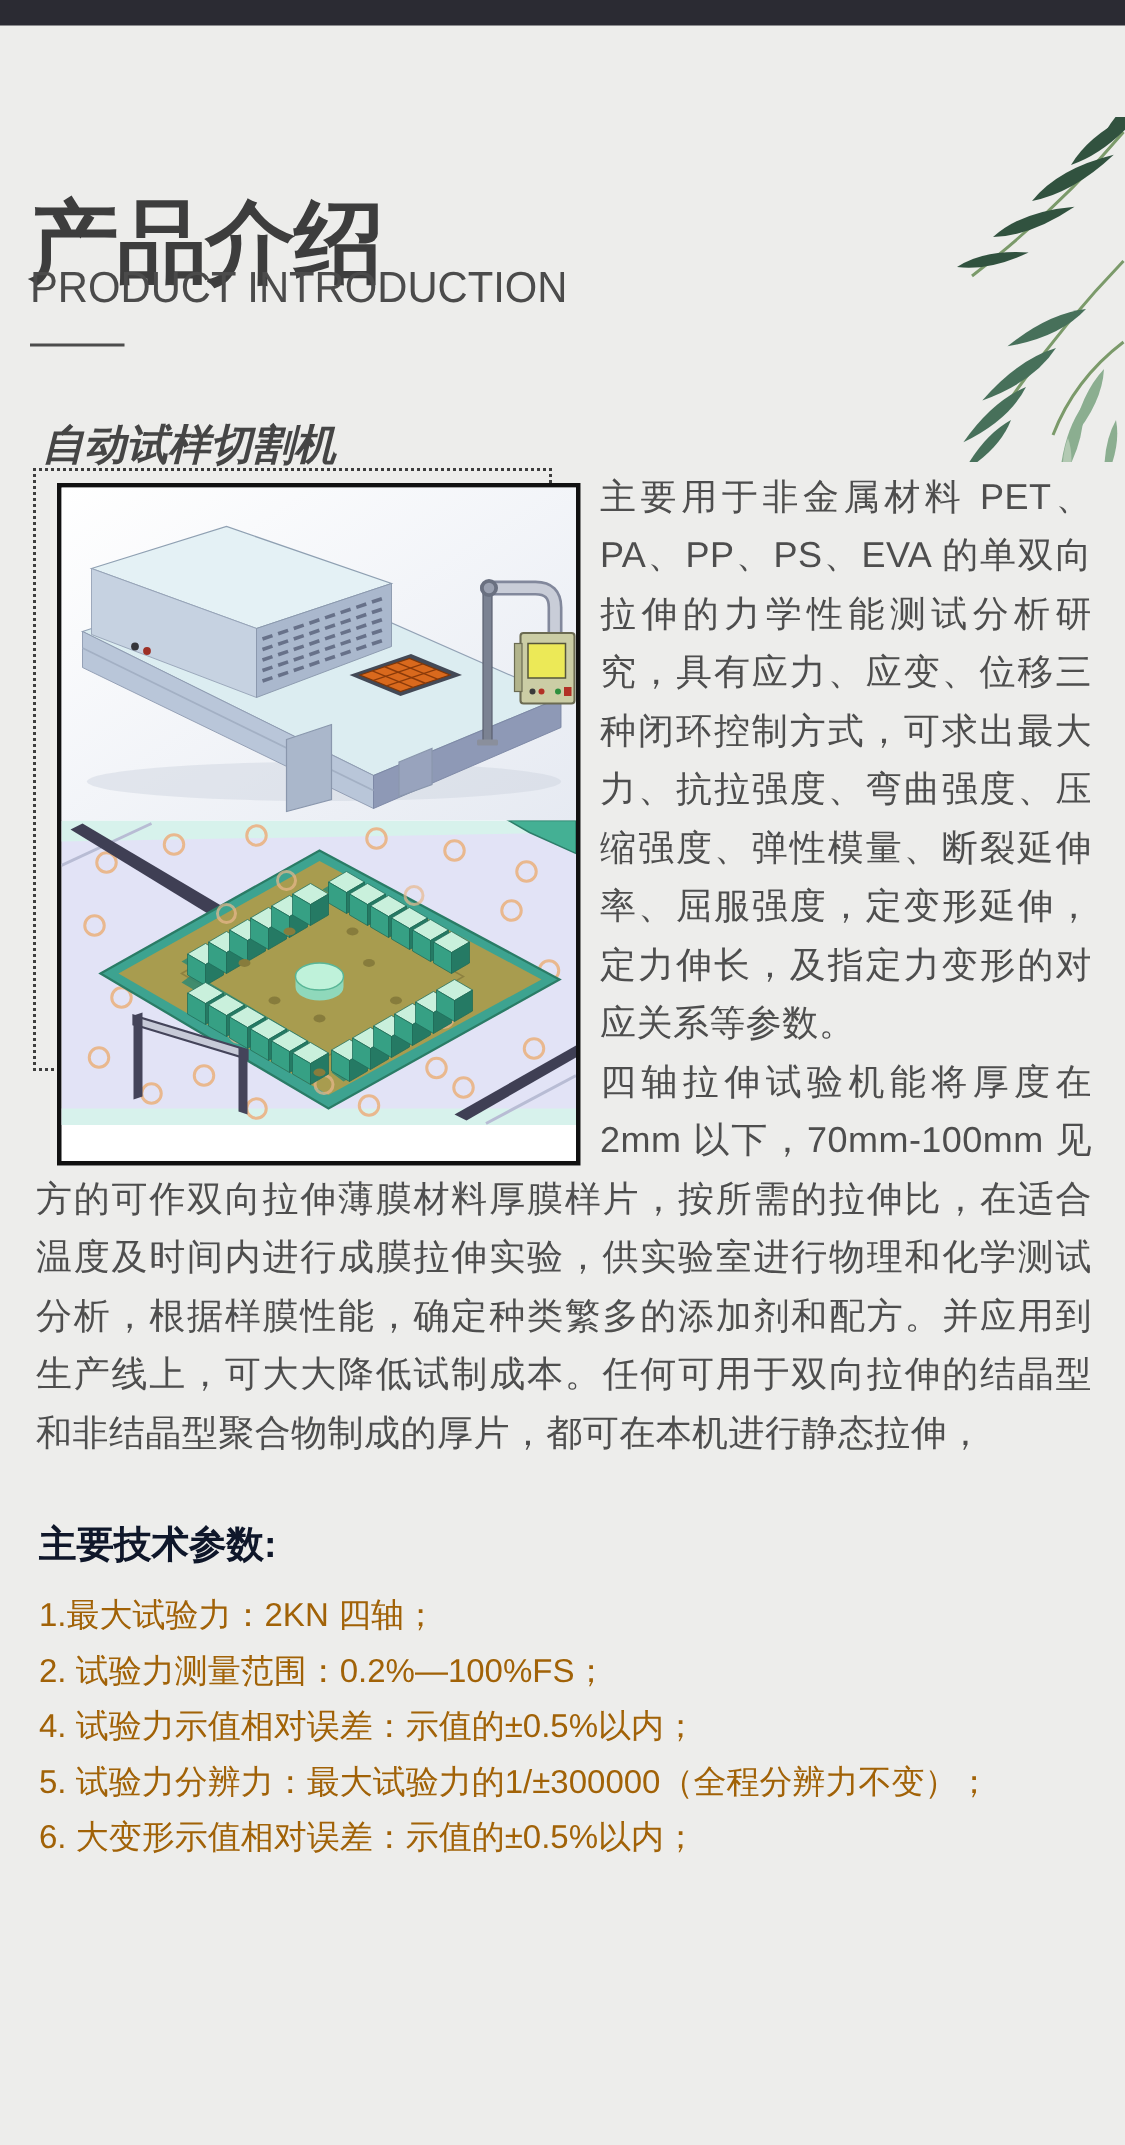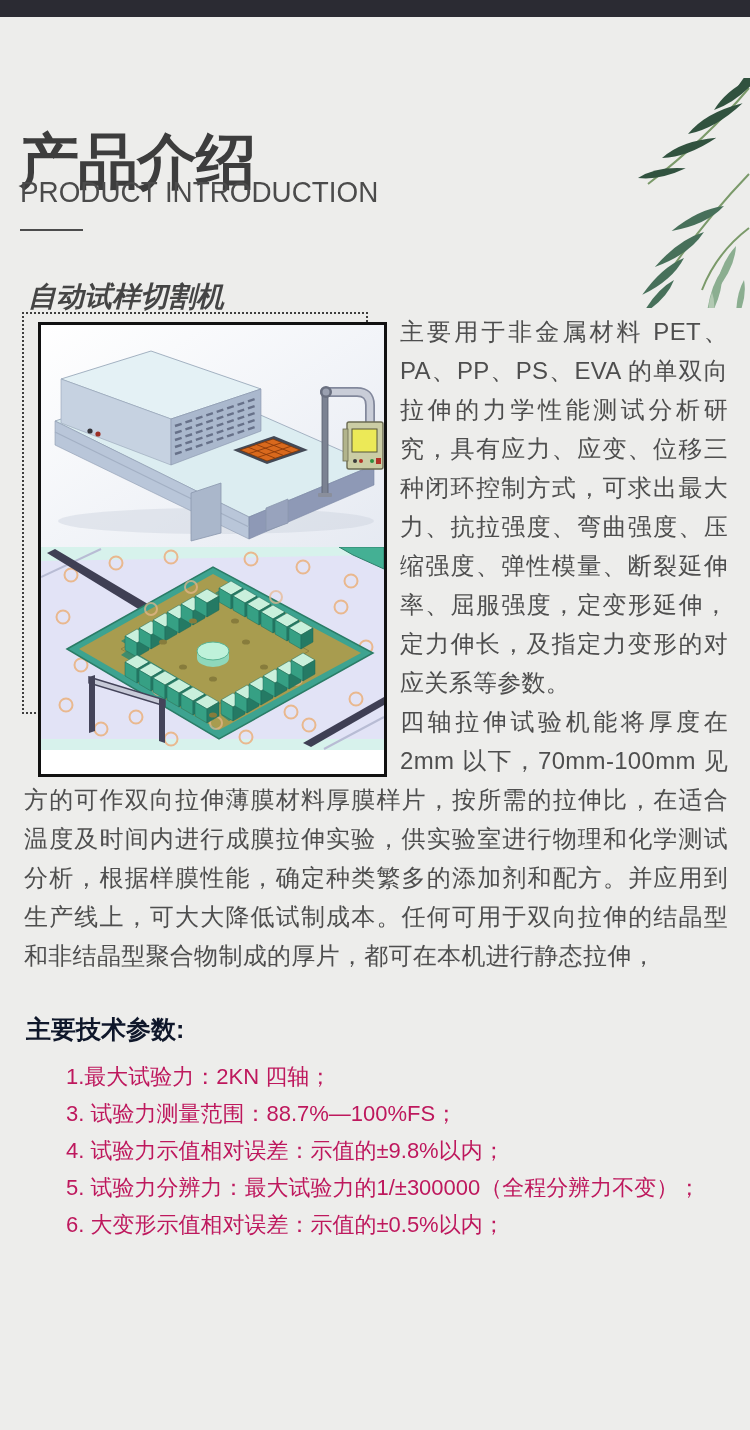--- a/index.html
+++ b/index.html
@@ -32,21 +32,21 @@
   .dotted-frame{position:absolute;left:-2px;top:0;width:342px;height:398px;border:2px dotted #3e3e3e;}
   .img-stack{
     position:absolute;left:14px;top:10px;width:343px;background:#ffffff;
     border:3px solid #111111;padding-bottom:24px;font-size:0;
   }
   .img-stack svg{display:block;}
   p.body{margin:0;font-size:24px;line-height:39px;color:#4e4e4e;text-align:justify;letter-spacing:.3px;}
   .specs{margin-top:38px;}
   .specs h3{margin:0 0 12px 2px;font-size:25px;font-weight:700;color:#0f172a;}
   .specs ul{margin:0;padding:0 0 0 2px;list-style:none;}
-  .specs li{font-size:22px;line-height:37px;color:#be185d;margin-left:40px;}
+  .specs li{font-size:22px;line-height:37px;color:#a16207;}
 </style>
 </head>
 <body>
 
 <div class="topbar"></div>
 
 <svg class="leaf" viewBox="0 0 128 230" aria-hidden="true">
   <g fill="none" stroke="#7b9a6a" stroke-width="2">
     <path d="M127,10 C100,42 70,72 26,106"></path>
     <path d="M127,96 C102,122 76,152 46,196"></path>
@@ -241,20 +241,20 @@
     </div>
   </div>
 
   <p class="body">主要用于非金属材料 PET、PA、PP、PS、EVA 的单双向拉伸的力学性能测试分析研究，具有应力、应变、位移三种闭环控制方式，可求出最大力、抗拉强度、弯曲强度、压缩强度、弹性模量、断裂延伸率、屈服强度，定变形延伸，定力伸长，及指定力变形的对应关系等参数。</p>
   <p class="body">四轴拉伸试验机能将厚度在 2mm 以下，70mm-100mm 见方的可作双向拉伸薄膜材料厚膜样片，按所需的拉伸比，在适合温度及时间内进行成膜拉伸实验，供实验室进行物理和化学测试分析，根据样膜性能，确定种类繁多的添加剂和配方。并应用到生产线上，可大大降低试制成本。任何可用于双向拉伸的结晶型和非结晶型聚合物制成的厚片，都可在本机进行静态拉伸，</p>
 
   <div class="specs">
     <h3>主要技术参数:</h3>
     <ul>
       <li>1.最大试验力：2KN 四轴；</li>
-      <li>3. 试验力测量范围：88.7%—100%FS；</li>
-      <li>4. 试验力示值相对误差：示值的±9.8%以内；</li>
+      <li>2. 试验力测量范围：0.2%—100%FS；</li>
+      <li>4. 试验力示值相对误差：示值的±0.5%以内；</li>
       <li>5. 试验力分辨力：最大试验力的1/±300000（全程分辨力不变）；</li>
       <li>6. 大变形示值相对误差：示值的±0.5%以内；</li>
     </ul>
   </div>
 
 </div>
 
 </body></html>

